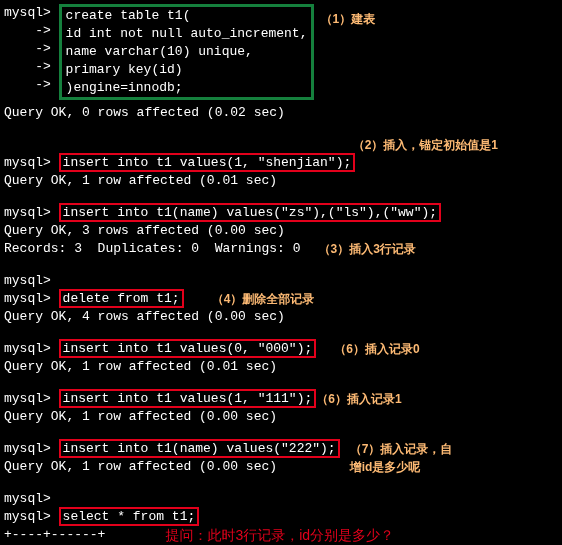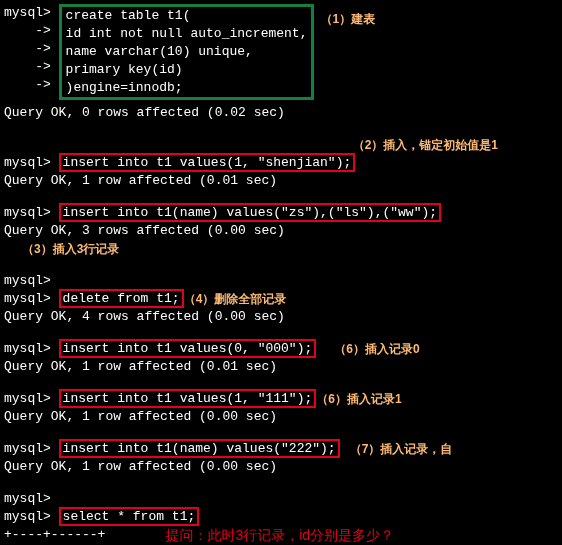--- a/index.html
+++ b/index.html
@@ -62,28 +62,29 @@
 <div style="height:14px"></div>
 
 <div class="annot" style="text-align:right; padding-right:60px">（2）插入，锚定初始值是1</div>
 <div class="line"><span class="pre">mysql&gt; </span><span class="boxed">insert into t1 values(1, "shenjian");</span></div>
 <div class="line">Query OK, 1 row affected (0.01 sec)</div>
 <div style="height:14px"></div>
 
 <div class="line"><span class="pre">mysql&gt; </span><span class="boxed">insert into t1(name) values("zs"),("ls"),("ww");</span></div>
 <div class="line">Query OK, 3 rows affected (0.00 sec)</div>
 <div class="row">
+  <div class="line pre">Records: 3  Duplicates: 0  Warnings: 0</div>
   <div class="annot" style="padding-left:18px">（3）插入3行记录</div>
 </div>
 <div style="height:14px"></div>
 
 <div class="line pre">mysql&gt; </div>
 <div class="row">
   <div class="line"><span class="pre">mysql&gt; </span><span class="boxed">delete from t1;</span></div>
-  <div class="annot" style="">（4）删除全部记录</div>
+  <div class="annot" style="padding-left:28px">（4）删除全部记录</div>
 </div>
 <div class="line">Query OK, 4 rows affected (0.00 sec)</div>
 <div style="height:14px"></div>
 
 <div class="row">
   <div class="line"><span class="pre">mysql&gt; </span><span class="boxed">insert into t1 values(0, "000");</span></div>
   <div class="annot" style="padding-left:18px">（6）插入记录0</div>
 </div>
 <div class="line">Query OK, 1 row affected (0.01 sec)</div>
 <div style="height:14px"></div>
@@ -95,20 +96,21 @@
 <div class="line">Query OK, 1 row affected (0.00 sec)</div>
 <div style="height:14px"></div>
 
 <div class="rowtop">
   <div>
     <div class="line"><span class="pre">mysql&gt; </span><span class="boxed">insert into t1(name) values("222");</span></div>
     <div class="line">Query OK, 1 row affected (0.00 sec)</div>
   </div>
   <div class="annot" style="padding-left:10px">
     <div>（7）插入记录，自</div>
+    <div>增id是多少呢</div>
   </div>
 </div>
 <div style="height:14px"></div>
 
 <div class="line pre">mysql&gt; </div>
 <div class="row">
   <div class="line"><span class="pre">mysql&gt; </span><span class="boxed">select * from t1;</span></div>
 </div>
 <div class="row">
   <div class="line pre">+----+------+</div>

